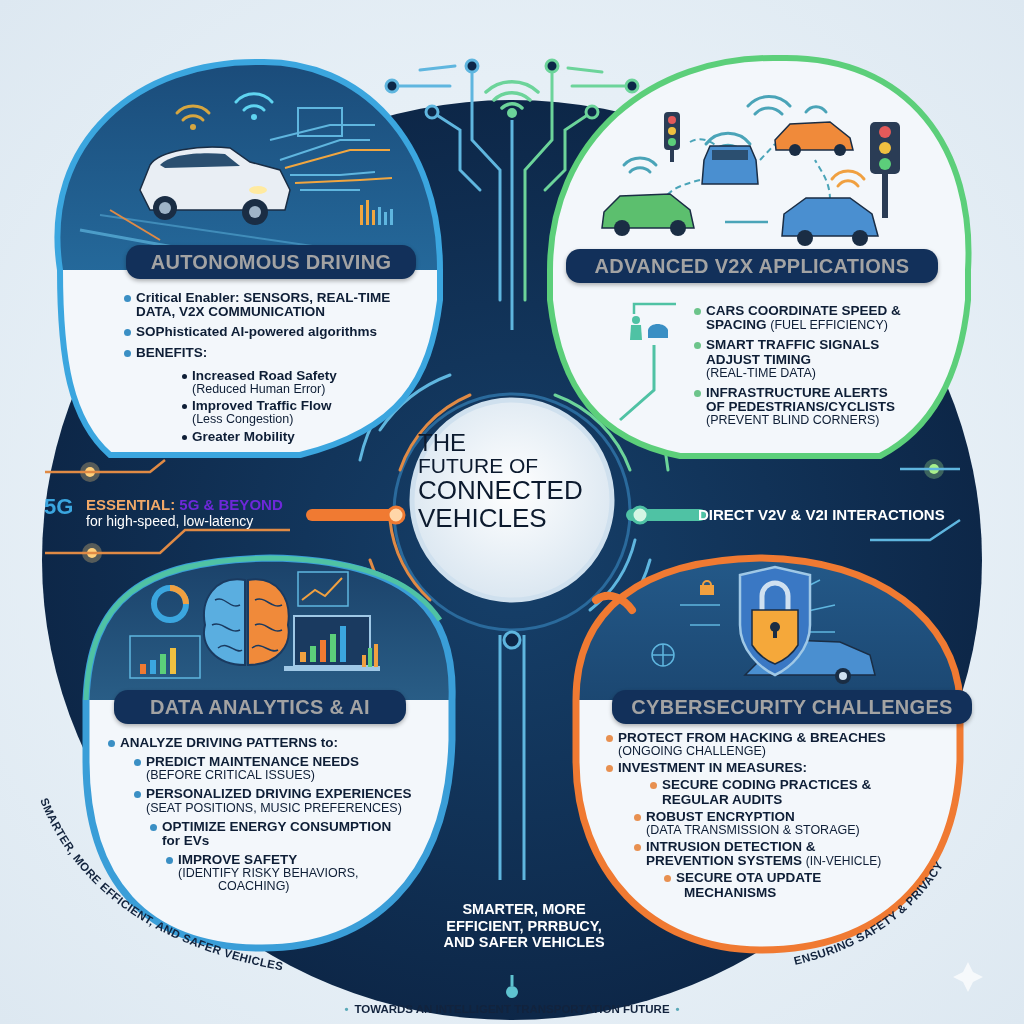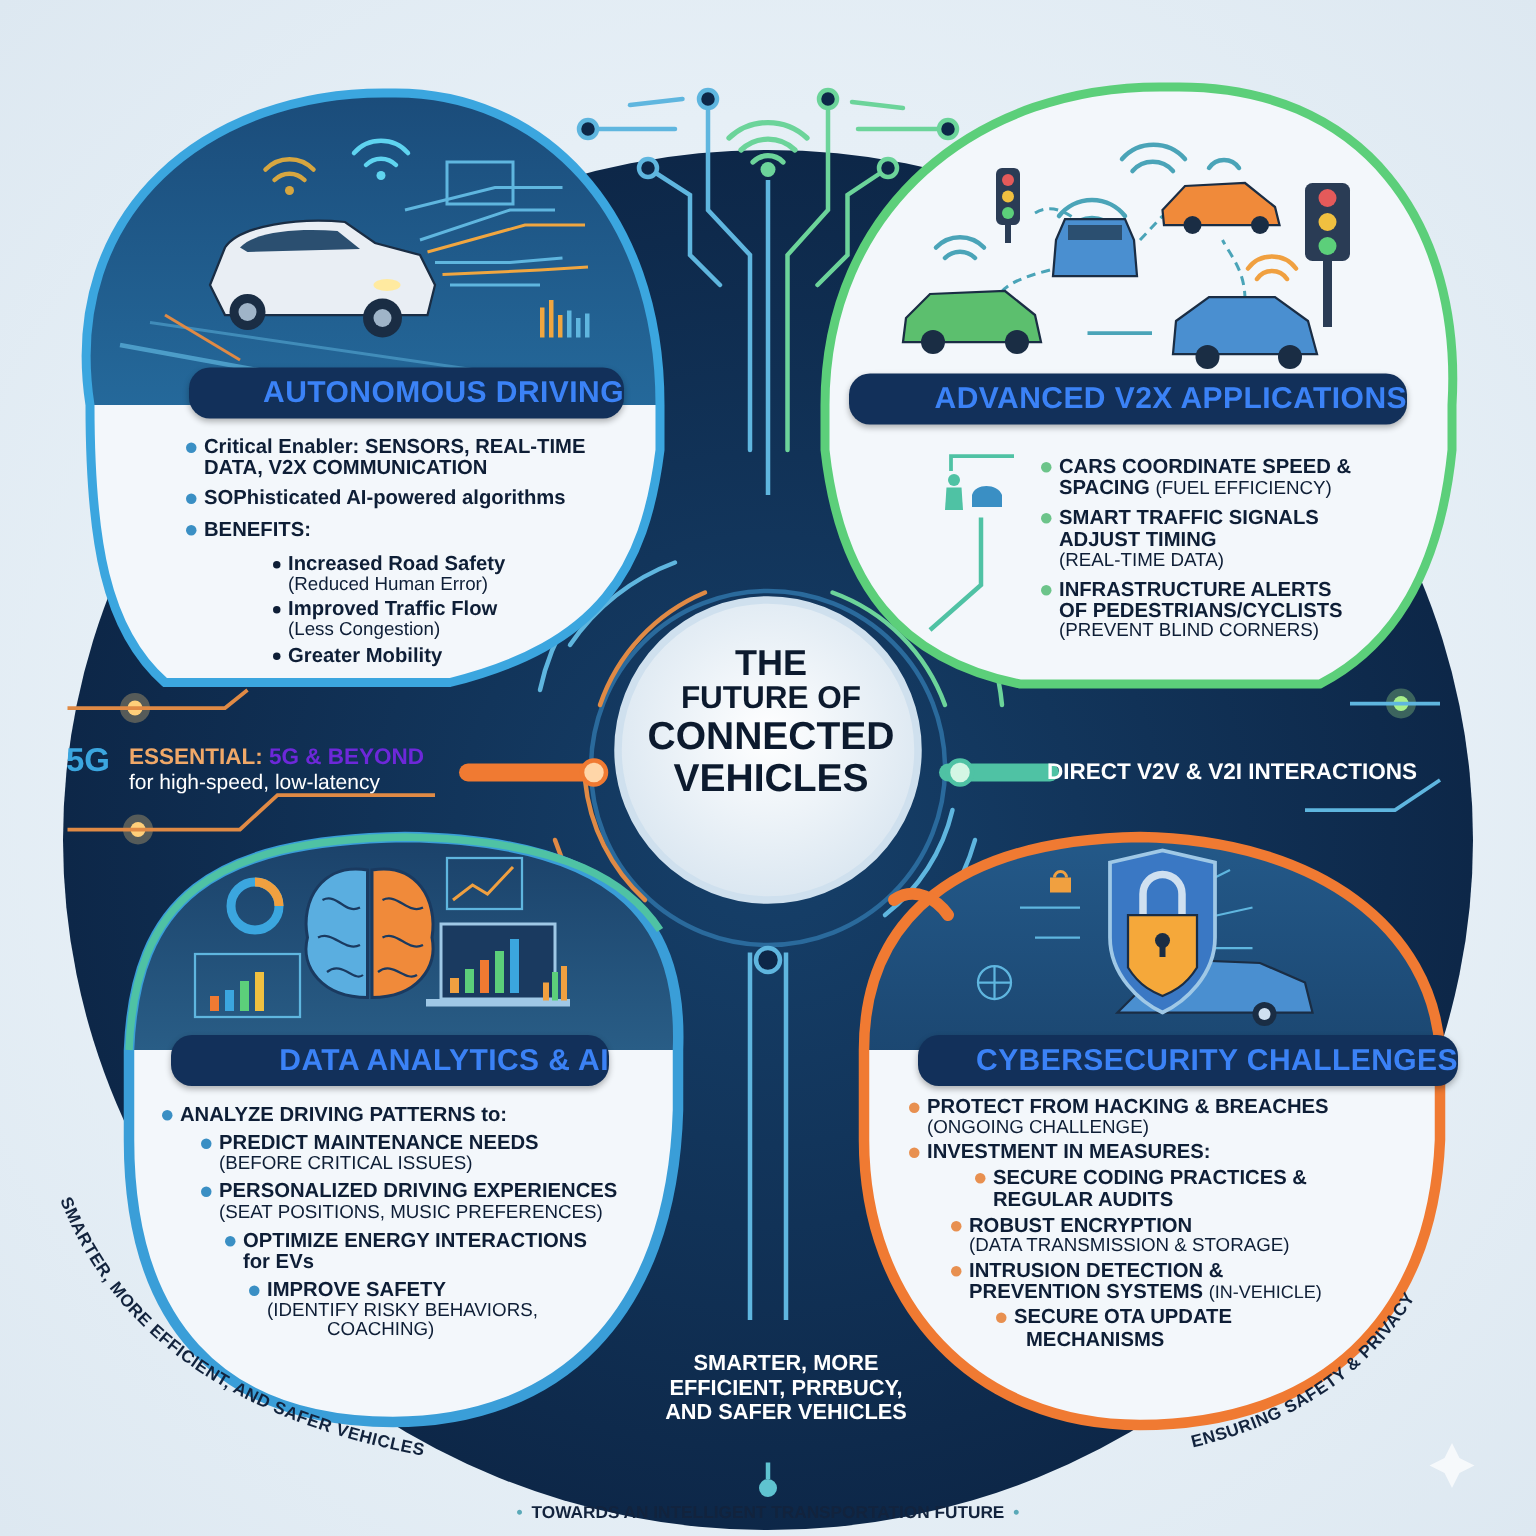--- a/index.html
+++ b/index.html
@@ -7,24 +7,24 @@
   body {
     background: radial-gradient(ellipse at center, #eef4f9 0%, #e6eff6 60%, #dde8f1 100%);
     font-family: "Liberation Sans", sans-serif;
     position: relative;
   }
   #bg-svg { position: absolute; left: 0; top: 0; width: 1024px; height: 1024px; }
 
   .panel-title {
     position: absolute;
     background: #12305a;
-    color: #3b82f6;
+    color: #a3a3a3;
     font-weight: bold;
     font-size: 20px;
-    text-align: right;
+    text-align: center;
     border-radius: 14px;
     letter-spacing: 0.3px;
     line-height: 34px;
     height: 34px;
     white-space: nowrap;
     box-shadow: 0 2px 4px rgba(0,0,0,0.3);
   }
   .list { position: absolute; color: #0e1e36; list-style: none; }
   .list li { position: relative; line-height: 1.05; }
   .list li .dot {
@@ -36,21 +36,21 @@
   .list .gap { margin-bottom: 6px; }
 
   .ad-list .dot { background: #3a8fc4; }
   .v2x-list .dot { background: #6cc48a; }
   .da-list .dot { background: #3a8fc4; }
   .cy-list .dot { background: #e89050; }
 
   .center-title {
     position: absolute;
     left: 418px; top: 430px; width: 192px;
-    text-align: center; color: #0c1a2e; font-weight: bold;
+    color: #0c1a2e; font-weight: normal;
   }
   .center-title span { display: block; line-height: 1.05; }
 
   .side-label { position: absolute; font-weight: bold; white-space: nowrap; }
   .footer {
     position: absolute; left: 0; width: 1024px; top: 1003px;
     text-align: center; font-size: 11.5px; font-weight: bold; color: #12233d;
   }
   .footer .fdot { color: #5aa9b8; margin: 0 6px; }
   .bottom-center {
@@ -438,21 +438,21 @@
     <span class="main">PREDICT MAINTENANCE NEEDS</span>
     <span class="sub">(BEFORE CRITICAL ISSUES)</span>
   </li>
   <li style="margin-left:26px;margin-bottom:5px;">
     <span class="dot"></span>
     <span class="main">PERSONALIZED DRIVING EXPERIENCES</span>
     <span class="sub">(SEAT POSITIONS, MUSIC PREFERENCES)</span>
   </li>
   <li style="margin-left:42px;margin-bottom:5px;">
     <span class="dot"></span>
-    <span class="main">OPTIMIZE ENERGY INTERACTIONS</span>
+    <span class="main">OPTIMIZE ENERGY CONSUMPTION</span>
     <span class="main">for EVs</span>
   </li>
   <li style="margin-left:58px;">
     <span class="dot"></span>
     <span class="main">IMPROVE SAFETY</span>
     <span class="sub">(IDENTIFY RISKY BEHAVIORS,</span>
     <span class="sub" style="padding-left:40px;">COACHING)</span>
   </li>
 </ul>
 

